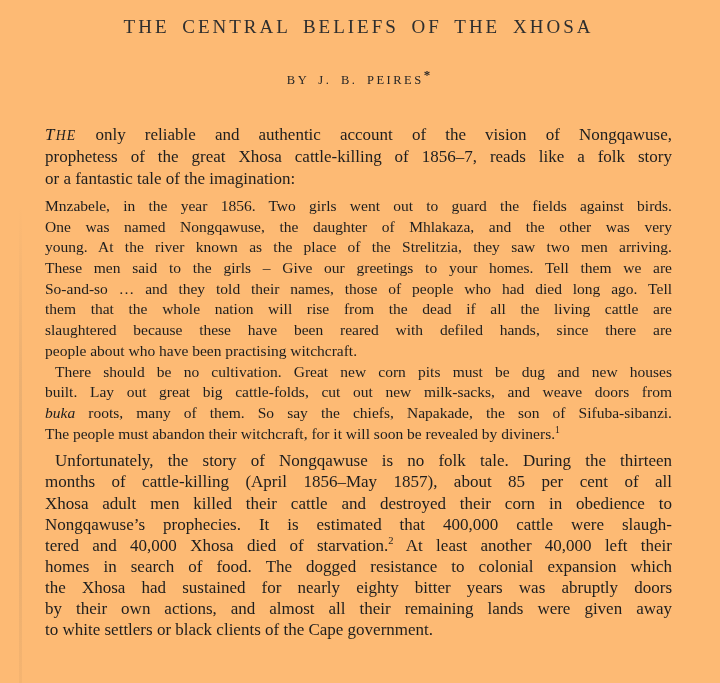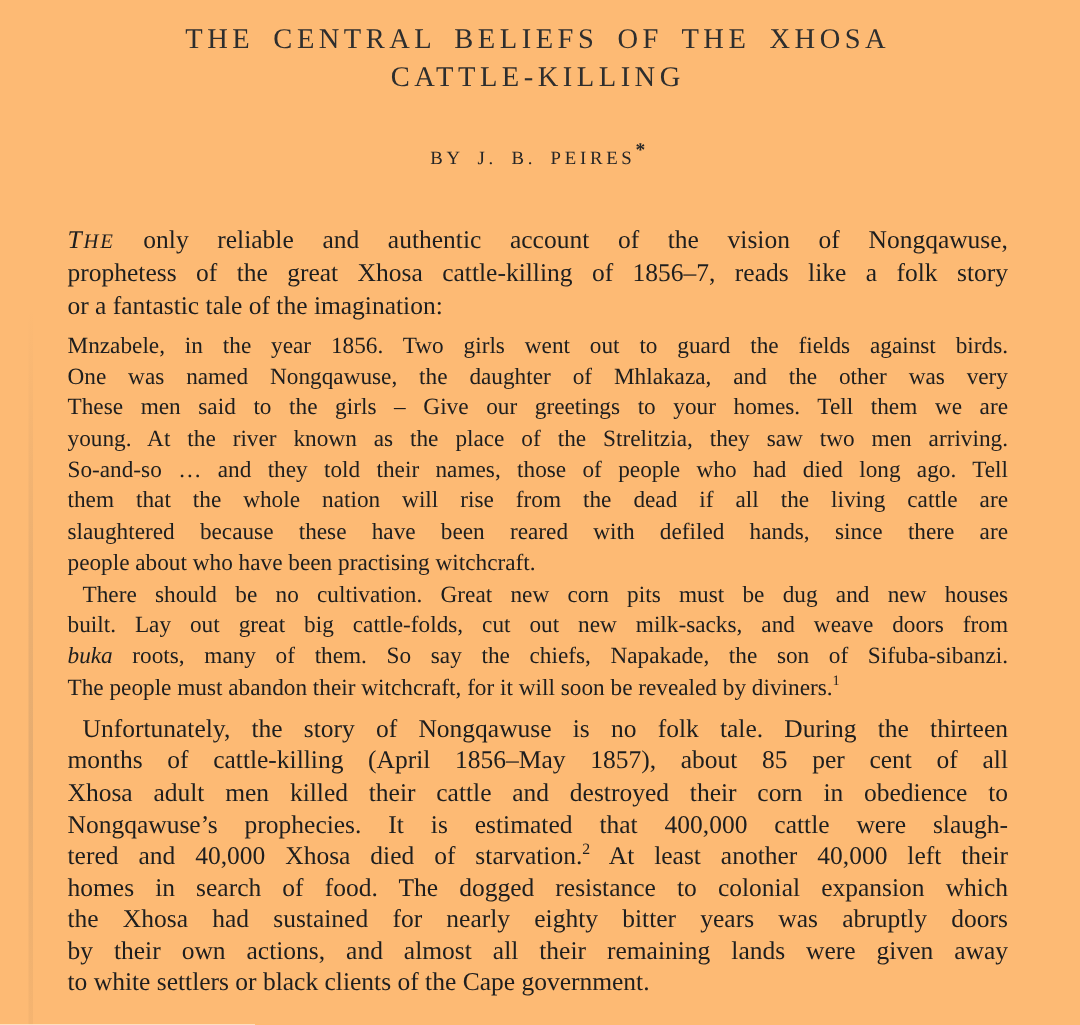--- a/index.html
+++ b/index.html
@@ -90,36 +90,36 @@
     line-height: 0;
   }
 </style>
 </head>
 <body>
 
 <div class="page">
   <div class="scan-streak"></div>
   <div class="content">
 
-    <h1 class="title"><span>THE CENTRAL BELIEFS OF THE XHOSA</span><br><span>CATTLE-KILLING</span></h1>
+    <h1 class="title"><span>THE CENTRAL BELIEFS OF THE XHOSA</span><br></h1>
 
     <div class="byline"><span>BY J. B. PEIRES</span><span class="star">*</span></div>
 
     <div class="intro">
       <div class="jline"><span class="lead-caps"><span>T</span><span class="small-caps">HE</span></span><span> only reliable and authentic account of the vision of Nongqawuse,</span></div>
       <div class="jline">prophetess of the great Xhosa cattle-killing of 1856–7, reads like a folk story</div>
       <div class="jline last">or a fantastic tale of the imagination:</div>
     </div>
 
     <div class="quote">
       <div>
         <div class="jline">Mnzabele, in the year 1856. Two girls went out to guard the fields against birds.</div>
         <div class="jline">One was named Nongqawuse, the daughter of Mhlakaza, and the other was very</div>
+        <div class="jline">young. At the river known as the place of the Strelitzia, they saw two men arriving.</div>
         <div class="jline">These men said to the girls – Give our greetings to your homes. Tell them we are</div>
-        <div class="jline">young. At the river known as the place of the Strelitzia, they saw two men arriving.</div>
         <div class="jline">So-and-so … and they told their names, those of people who had died long ago. Tell</div>
         <div class="jline">them that the whole nation will rise from the dead if all the living cattle are</div>
         <div class="jline">slaughtered because these have been reared with defiled hands, since there are</div>
         <div class="jline last">people about who have been practising witchcraft.</div>
       </div>
       <div>
         <div class="jline indent">There should be no cultivation. Great new corn pits must be dug and new houses</div>
         <div class="jline">built. Lay out great big cattle-folds, cut out new milk-sacks, and weave doors from</div>
         <div class="jline"><span class="italic">buka</span><span> roots, many of them. So say the chiefs, Napakade, the son of Sifuba-sibanzi.</span></div>
         <div class="jline last"><span>The people must abandon their witchcraft, for it will soon be revealed by diviners.</span><sup class="fn">1</sup></div>

